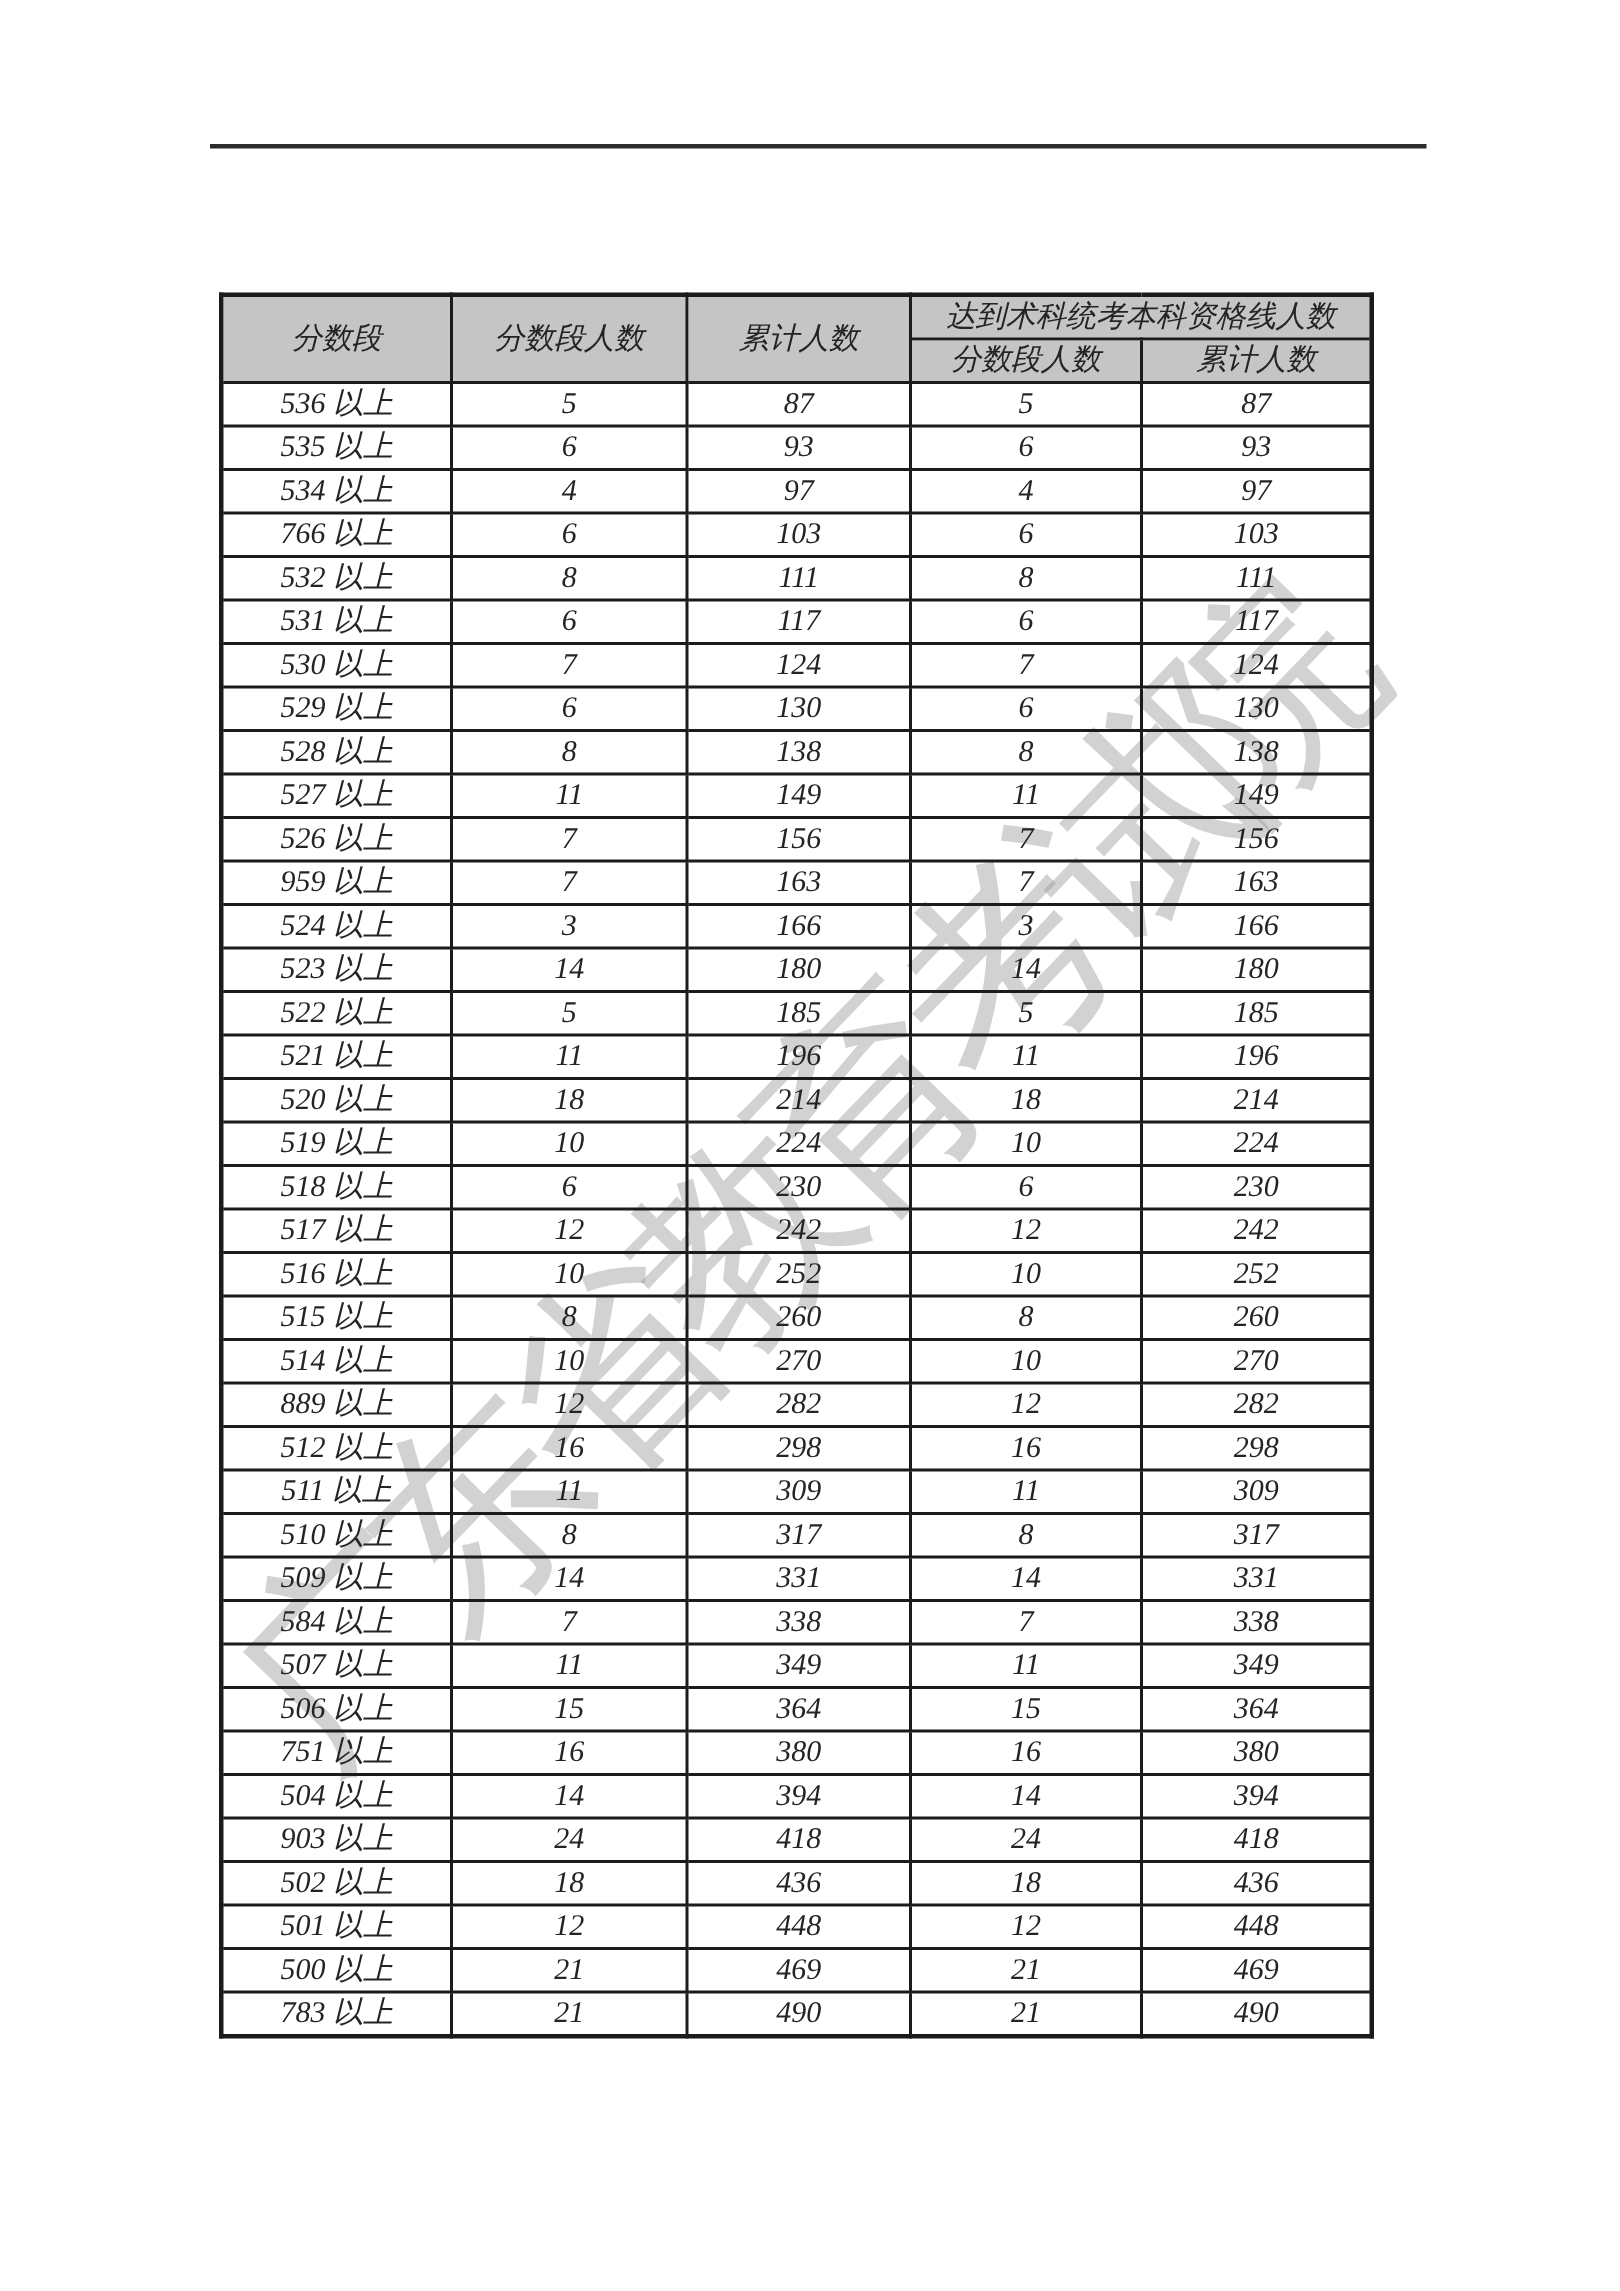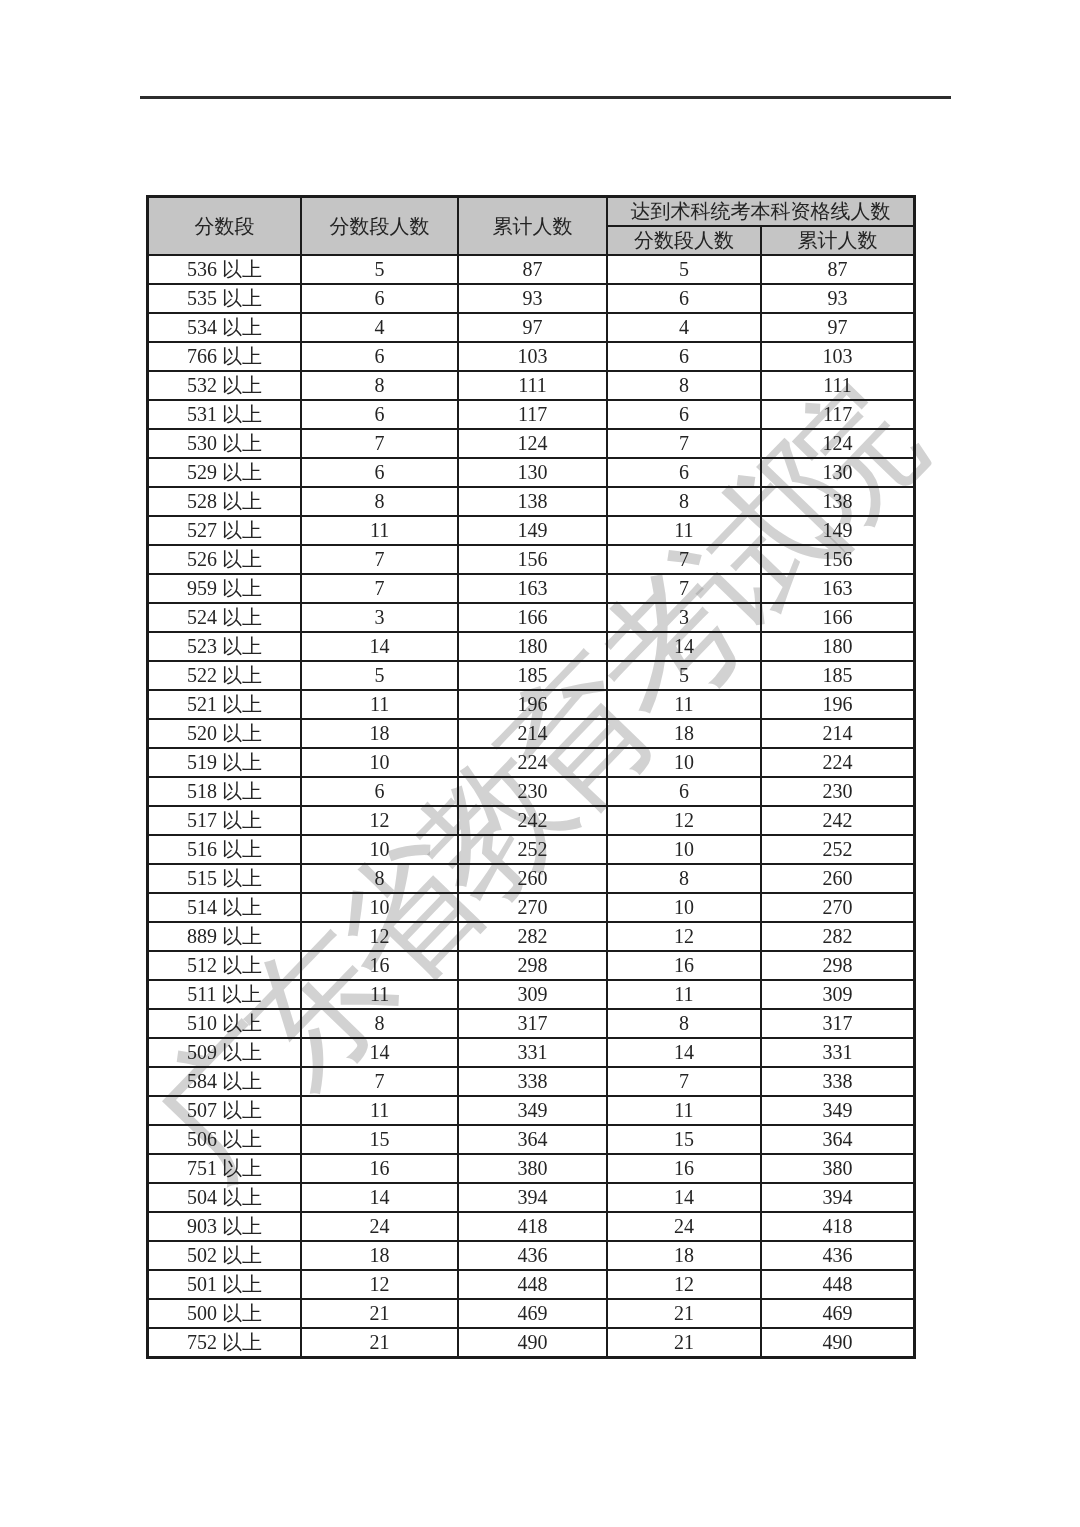--- a/index.html
+++ b/index.html
@@ -47,20 +47,21 @@
     top: 195px;
     width: 770px;
     z-index: 1;
   }
   table.score-table {
     width: 770px;
     border-collapse: collapse;
     table-layout: fixed;
     border: 3px solid #1b1b1b;
     color: #242424;
+    font-style: italic;
   }
   table.score-table th,
   table.score-table td {
     border: 2px solid #1b1b1b;
     text-align: center;
     vertical-align: middle;
     padding: 0;
     height: 27px;
     line-height: 27px;
     font-size: 20px;
@@ -360,21 +361,21 @@
             <td>448</td>
           </tr>
           <tr>
             <td>500 以上</td>
             <td>21</td>
             <td>469</td>
             <td>21</td>
             <td>469</td>
           </tr>
           <tr>
-            <td>752 以上</td>
+            <td>783 以上</td>
             <td>21</td>
             <td>490</td>
             <td>21</td>
             <td>490</td>
           </tr>
         </tbody>
     </table>
   </div>
 
 </div>

